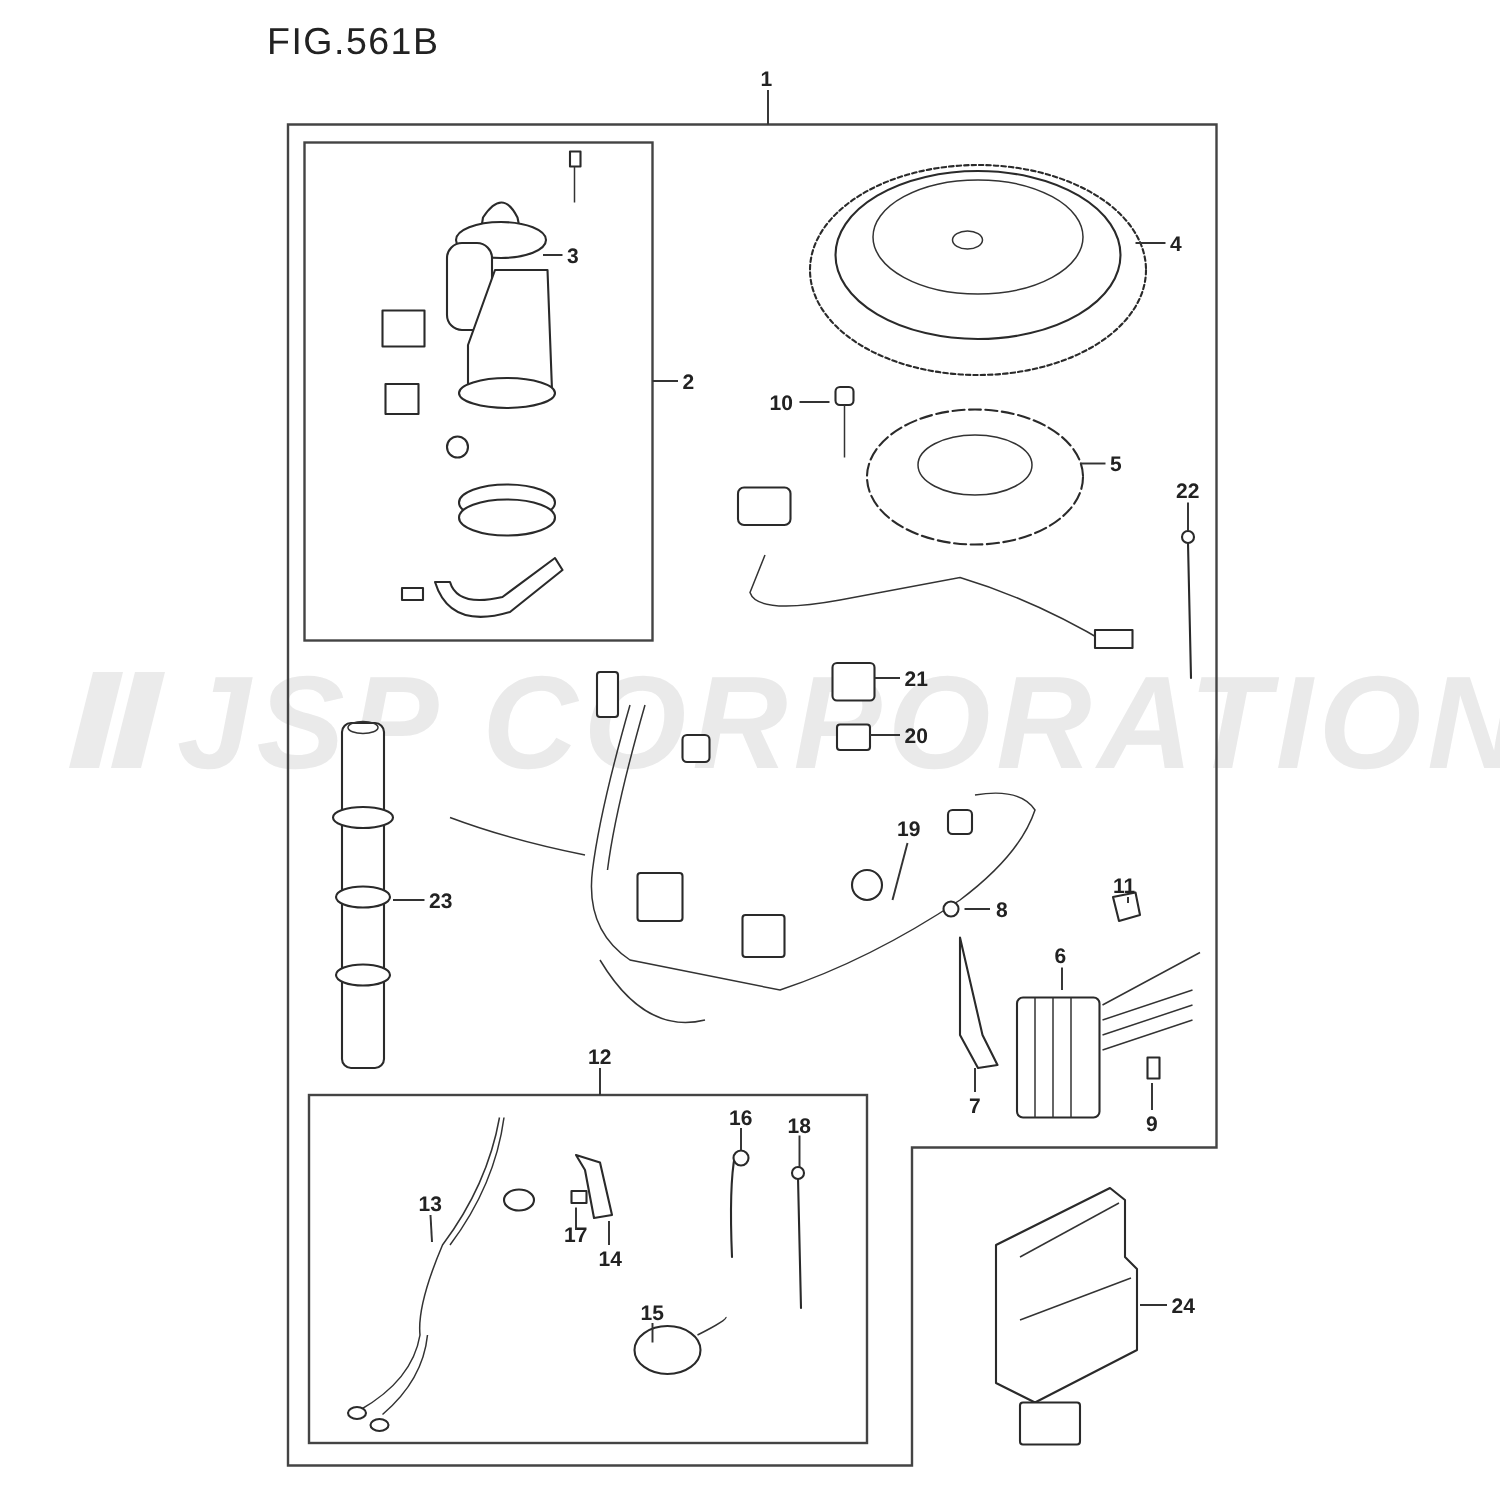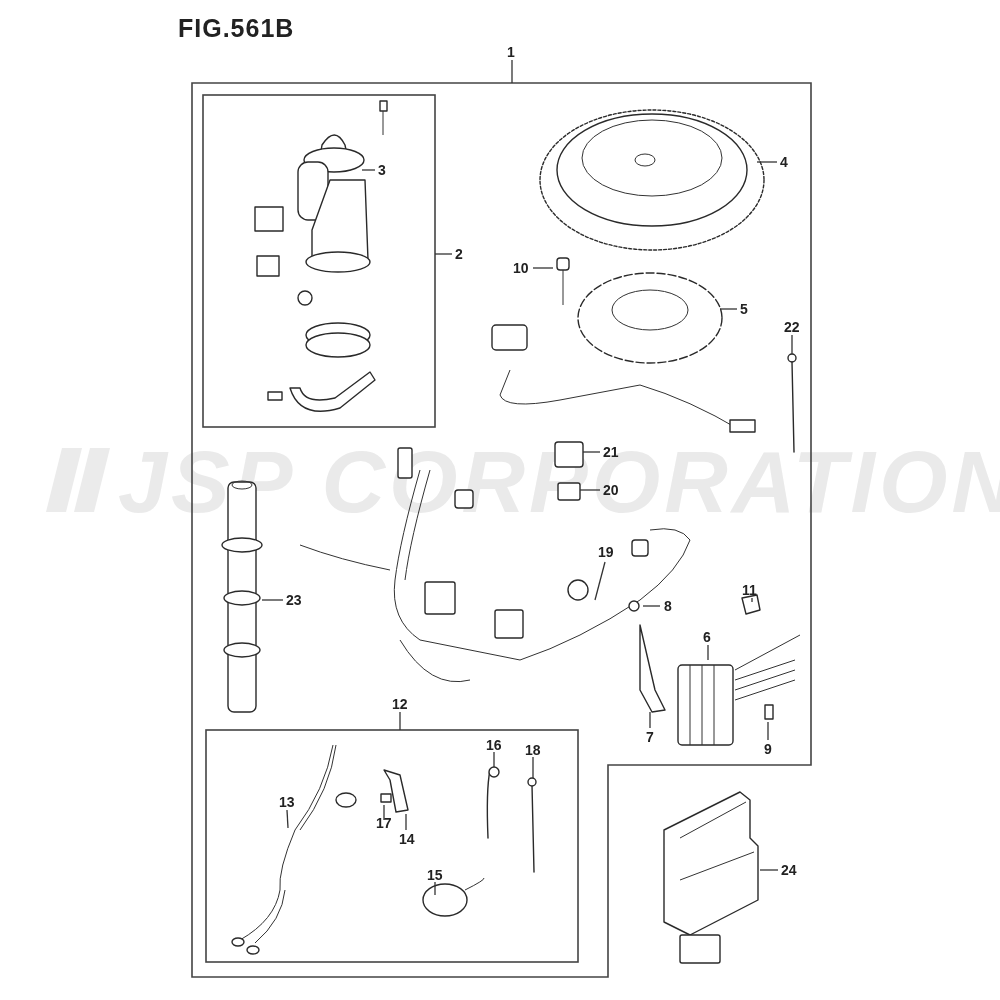--- a/index.html
+++ b/index.html
@@ -1,18 +1,18 @@
 <!DOCTYPE html>
 <html><head>
 <meta charset="utf-8">
 <style>
   html, body { margin: 0; padding: 0; background: #ffffff; }
   body { width: 1000px; height: 1000px; position: relative; overflow: hidden;
          font-family: "Liberation Sans", sans-serif; color: #1a1a1a; }
-  .fig-title { position: absolute; left: 178px; top: 14px; font-size: 25px; letter-spacing: 1px; color: #222; font-weight: bold; }
+  .fig-title { position: absolute; left: 178px; top: 14px; font-size: 25px; letter-spacing: 1px; color: #222; }
   svg.diagram { position: absolute; left: 0; top: 0; }
   .callout { font-family: "Liberation Sans", sans-serif; font-weight: bold; font-size: 14px; fill: #222; }
   .ln { stroke: #333; stroke-width: 1.3; fill: none; }
   .frame { stroke: #444; stroke-width: 1.6; fill: none; }
   .part { stroke: #2a2a2a; stroke-width: 1.4; fill: #fff; stroke-linejoin: round; stroke-linecap: round; }
   .part-thin { stroke: #333; stroke-width: 1; fill: none; }
   .watermark { font-family: "Liberation Sans", sans-serif; font-weight: bold; font-style: italic;
                font-size: 88px; fill: #d9d9d9; opacity: 0.55; letter-spacing: 4px; }
 </style>
 </head>

